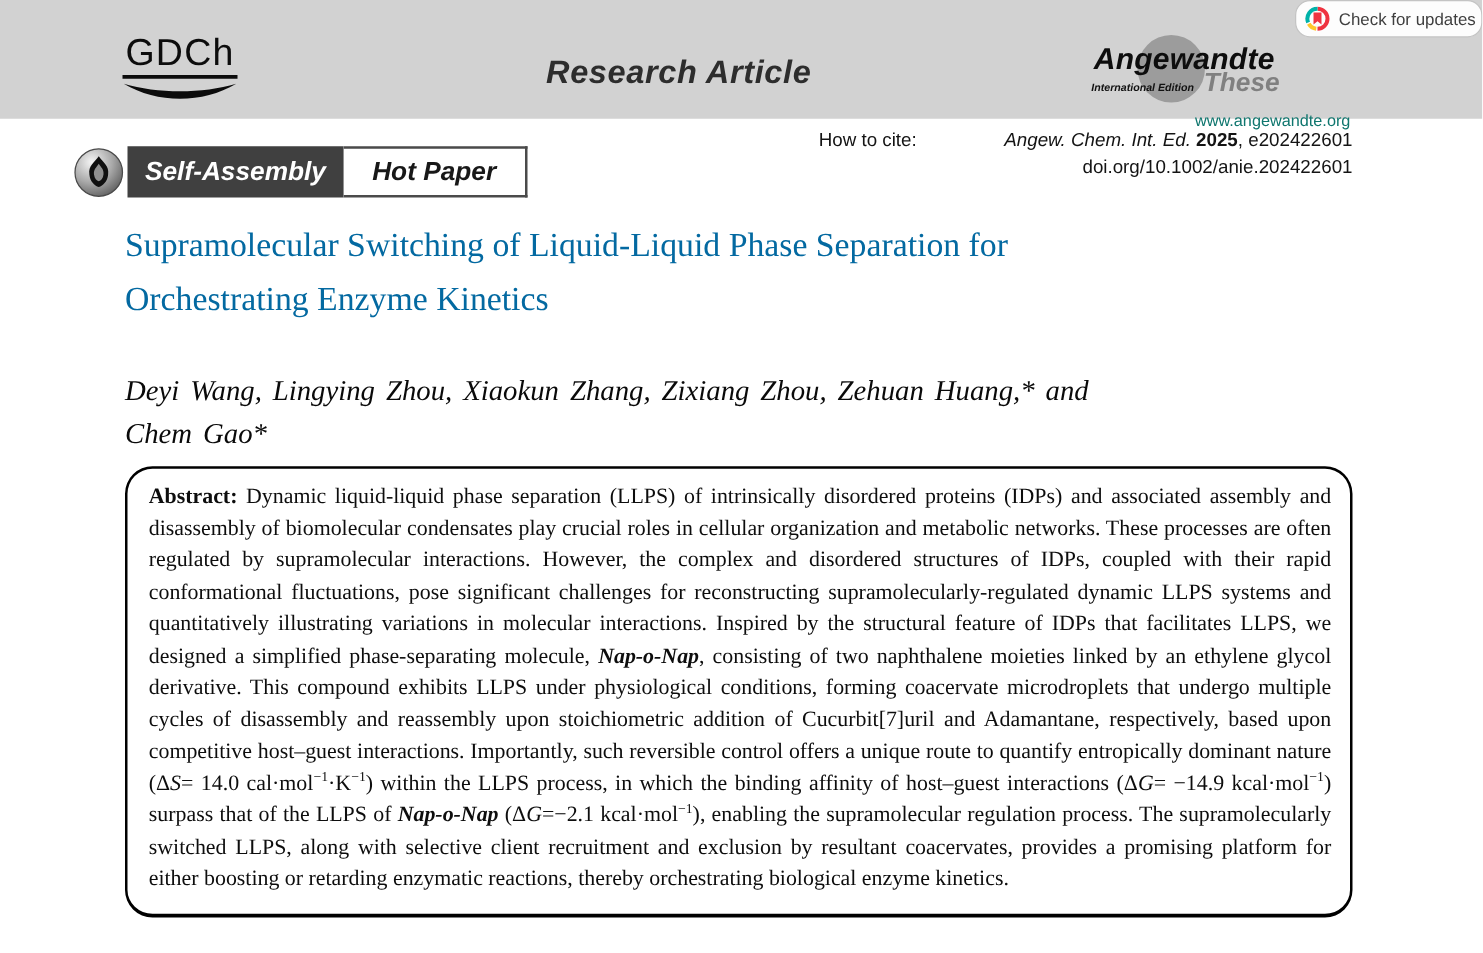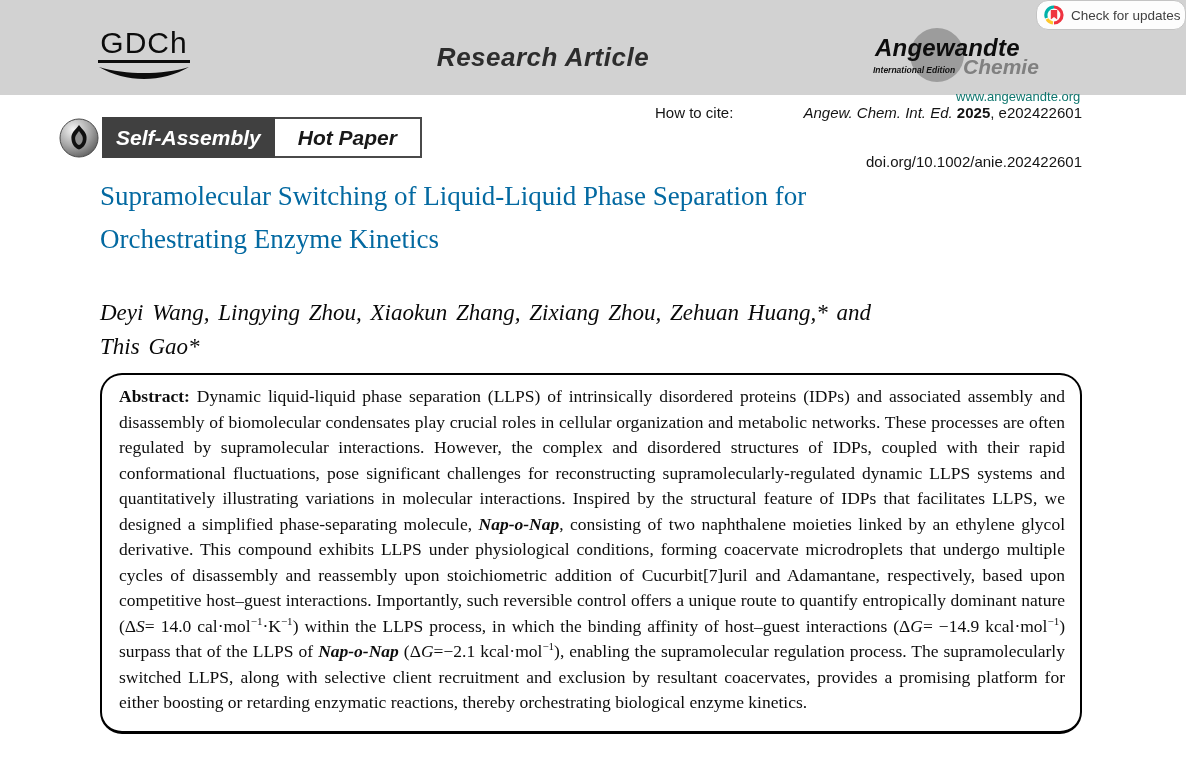--- a/index.html
+++ b/index.html
@@ -26,21 +26,21 @@
   .ang-web{position:absolute;left:101px;top:57px;font-size:13px;font-weight:normal;color:#0f766e;cursor:pointer;margin-top:12px;}
 
   .check{position:absolute;left:1036px;top:0;width:150px;height:30px;background:#fdfdfd;
          border:1px solid #c4c4c4;border-radius:12px;box-sizing:border-box;
          display:flex;align-items:center;gap:7px;padding-left:7px;cursor:pointer;}
   .check span{font-size:13.5px;color:#3f3f3f;}
 
   
   .cite{position:absolute;left:655px;top:102px;width:427px;font-size:15px;color:#141414;}
   .cite-row{display:flex;justify-content:space-between;line-height:21px;}
-  .cite-doi{text-align:right;line-height:21px;cursor:pointer;margin-top:28px;}
+  .cite-doi{text-align:right;line-height:21px;cursor:pointer;}
 
   
   .badges{position:absolute;left:59px;top:117px;display:flex;align-items:center;}
   .flame{width:40px;height:40px;margin-right:3px;}
   .badge-black{background:#404040;color:#ffffff;height:41px;display:flex;align-items:center;
                padding:0 14px;font-size:21px;font-weight:bold;font-style:italic;}
   .badge-white{background:#ffffff;color:#181818;height:41px;display:flex;align-items:center;
                padding:0 23px;font-size:21px;font-weight:bold;font-style:italic;
                border:2px solid #4a4a4a;border-left:none;box-sizing:border-box;}
 
@@ -73,21 +73,21 @@
         <path d="M1 1 C 28 17, 64 17, 91 1 C 64 9, 28 9, 1 1 Z" fill="#0c0c0c"></path>
       </svg>
     </div>
 
     <div class="rart">Research Article</div>
 
     <div class="ang">
       <div class="ang-disc"></div>
       <div class="ang-name">Angewandte</div>
       <div class="ang-ed">International Edition</div>
-      <div class="ang-chem">Chemie</div>
+      <div class="ang-chem">These</div>
       <div class="ang-web">www.angewandte.org</div>
     </div>
   </div>
 
   <div class="check">
     <svg width="20" height="20" viewBox="0 0 20 20">
       <g fill="none" stroke-width="3.2">
         <path d="M10 2 A8 8 0 0 1 10 18" stroke="#ef3340"></path>
         <path d="M10 2 A8 8 0 0 0 2.5 13" stroke="#00b2a9"></path>
         <path d="M3 14 A8 8 0 0 0 9 18" stroke="#ffc72c"></path>
@@ -122,20 +122,20 @@
     <div class="badge-white">Hot Paper</div>
   </div>
 
   <h1 class="title" style="margin:0;">
     <span style="display:block">Supramolecular Switching of Liquid-Liquid Phase Separation for</span>
     <span style="display:block">Orchestrating Enzyme Kinetics</span>
   </h1>
 
   <div class="authors">
     <span style="display:block">Deyi Wang, Lingying Zhou, Xiaokun Zhang, Zixiang Zhou, Zehuan Huang,* and</span>
-    <span style="display:block">This Gao*</span>
+    <span style="display:block">Chem Gao*</span>
   </div>
 
   <div class="abs-box">
     <div class="abs-text"><span style="font-weight: bold;">Abstract: </span><span>Dynamic liquid-liquid phase separation (LLPS) of intrinsically disordered proteins (IDPs) and associated assembly and disassembly of biomolecular condensates play crucial roles in cellular organization and metabolic networks. These processes are often regulated by supramolecular interactions. However, the complex and disordered structures of IDPs, coupled with their rapid conformational fluctuations, pose significant challenges for reconstructing supramolecularly-regulated dynamic LLPS systems and quantitatively illustrating variations in molecular interactions. Inspired by the structural feature of IDPs that facilitates LLPS, we designed a simplified phase-separating molecule, </span><span style="font-weight: bold; font-style: italic;">Nap-o-Nap</span><span>, consisting of two naphthalene moieties linked by an ethylene glycol derivative. This compound exhibits LLPS under physiological conditions, forming coacervate microdroplets that undergo multiple cycles of disassembly and reassembly upon stoichiometric addition of Cucurbit[7]uril and Adamantane, respectively, based upon competitive host–guest interactions. Importantly, such reversible control offers a unique route to quantify entropically dominant nature (Δ</span><span style="font-style: italic;">S</span><span>= 14.0 cal·mol</span><sup>−1</sup><span>·K</span><sup>−1</sup><span>) within the LLPS process, in which the binding affinity of host–guest interactions (Δ</span><span style="font-style: italic;">G</span><span>= −14.9 kcal·mol</span><sup>−1</sup><span>) surpass that of the LLPS of </span><span style="font-weight: bold; font-style: italic;">Nap-o-Nap</span><span> (Δ</span><span style="font-style: italic;">G</span><span>=−2.1 kcal·mol</span><sup>−1</sup><span>), enabling the supramolecular regulation process. The supramolecularly switched LLPS, along with selective client recruitment and exclusion by resultant coacervates, provides a promising platform for either boosting or retarding enzymatic reactions, thereby orchestrating biological enzyme kinetics.</span></div>
   </div>
 
 </div>
 
 </body></html>

